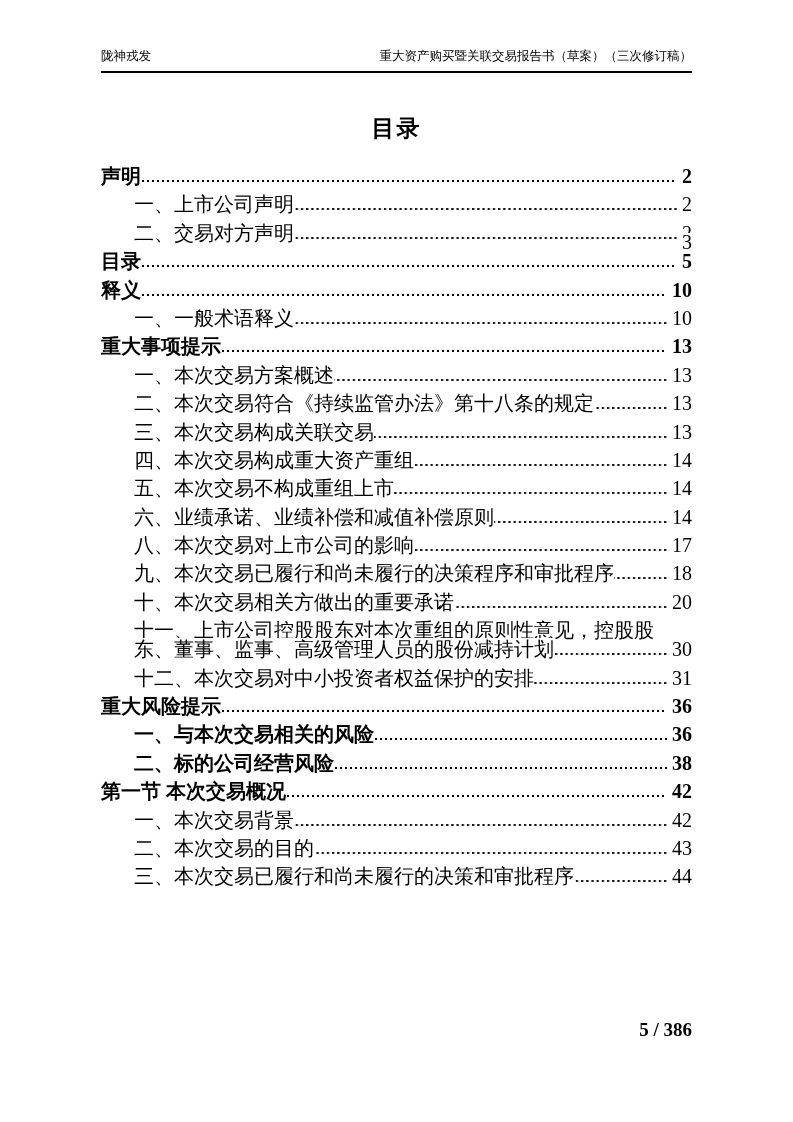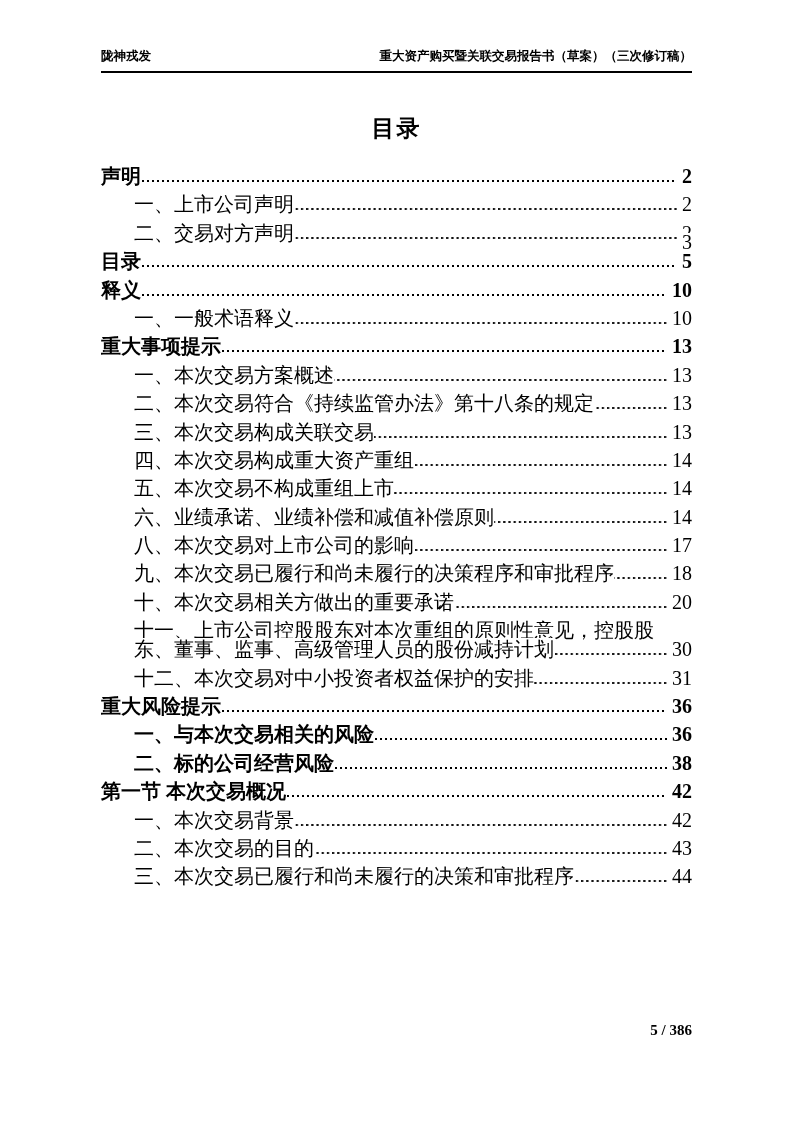--- a/index.html
+++ b/index.html
@@ -21,21 +21,20 @@
   
   .doc-header {
     display: flex;
     justify-content: space-between;
     align-items: center;
     padding-top: 49px;
     padding-bottom: 7px;
     border-bottom: 2.5px solid #000;
     font-size: 12.5px;
     line-height: 15px;
-    font-weight: bold;
   }
   
   .doc-title {
     margin: 40px 0 24px 0;
     text-align: center;
     font-family: "Liberation Sans", "DejaVu Sans", sans-serif;
     font-size: 23px;
     font-weight: 700;
     letter-spacing: 2px;
     line-height: 30px;
@@ -72,21 +71,21 @@
     bottom: 0;
     line-height: 19px;
     background: #ffffff;
     padding-left: 5px;
   }
   
   .doc-footer {
     position: absolute;
     top: 1022px;
     right: 101px;
-    font-size: 15px;
+    font-size: 19px;
     font-weight: 700;
     line-height: 16px;
   }
 </style>
 </head>
 <body>
 
 <div class="page">
   <div class="sheet">
 

